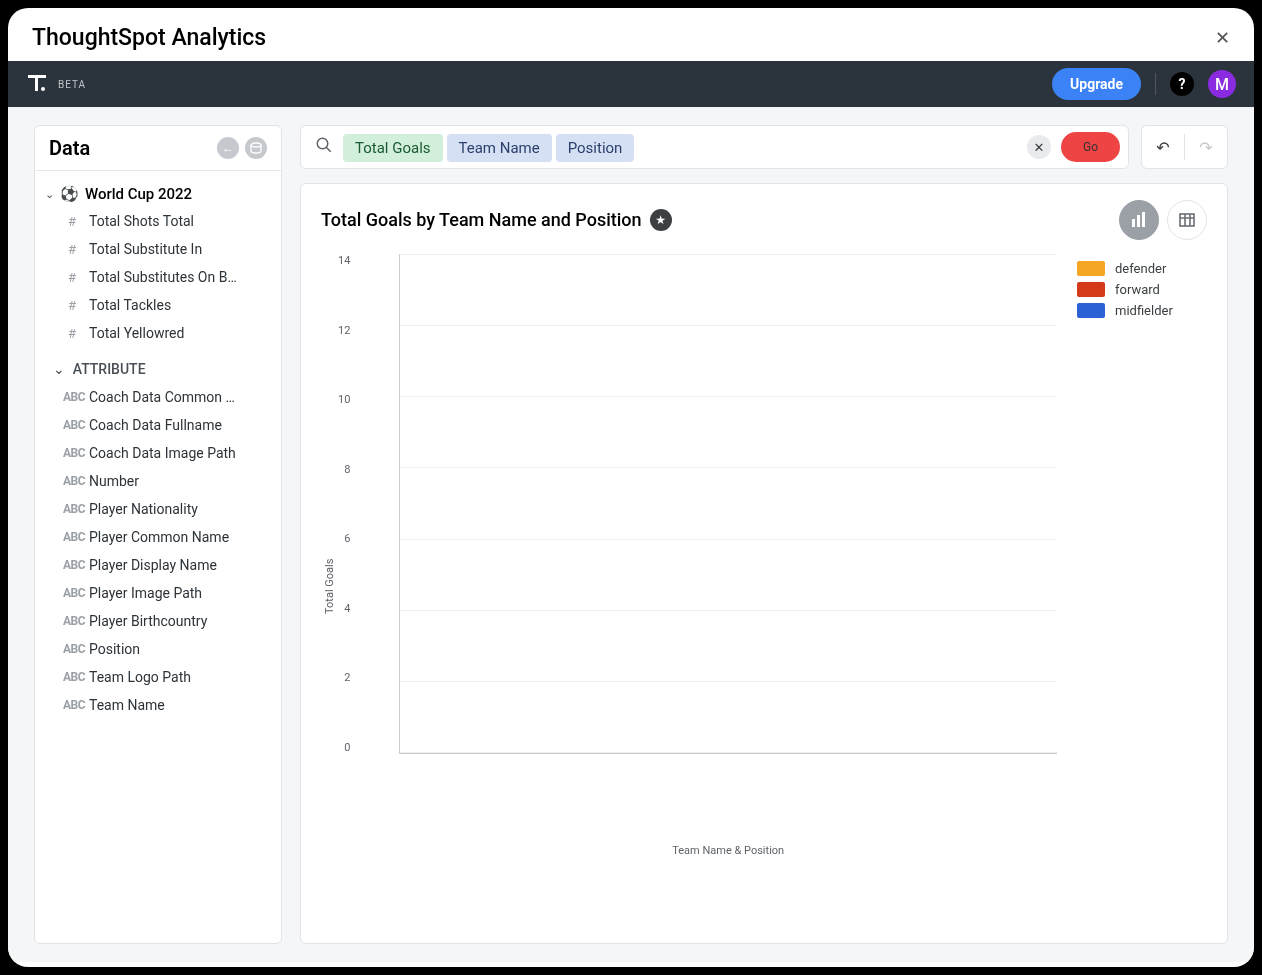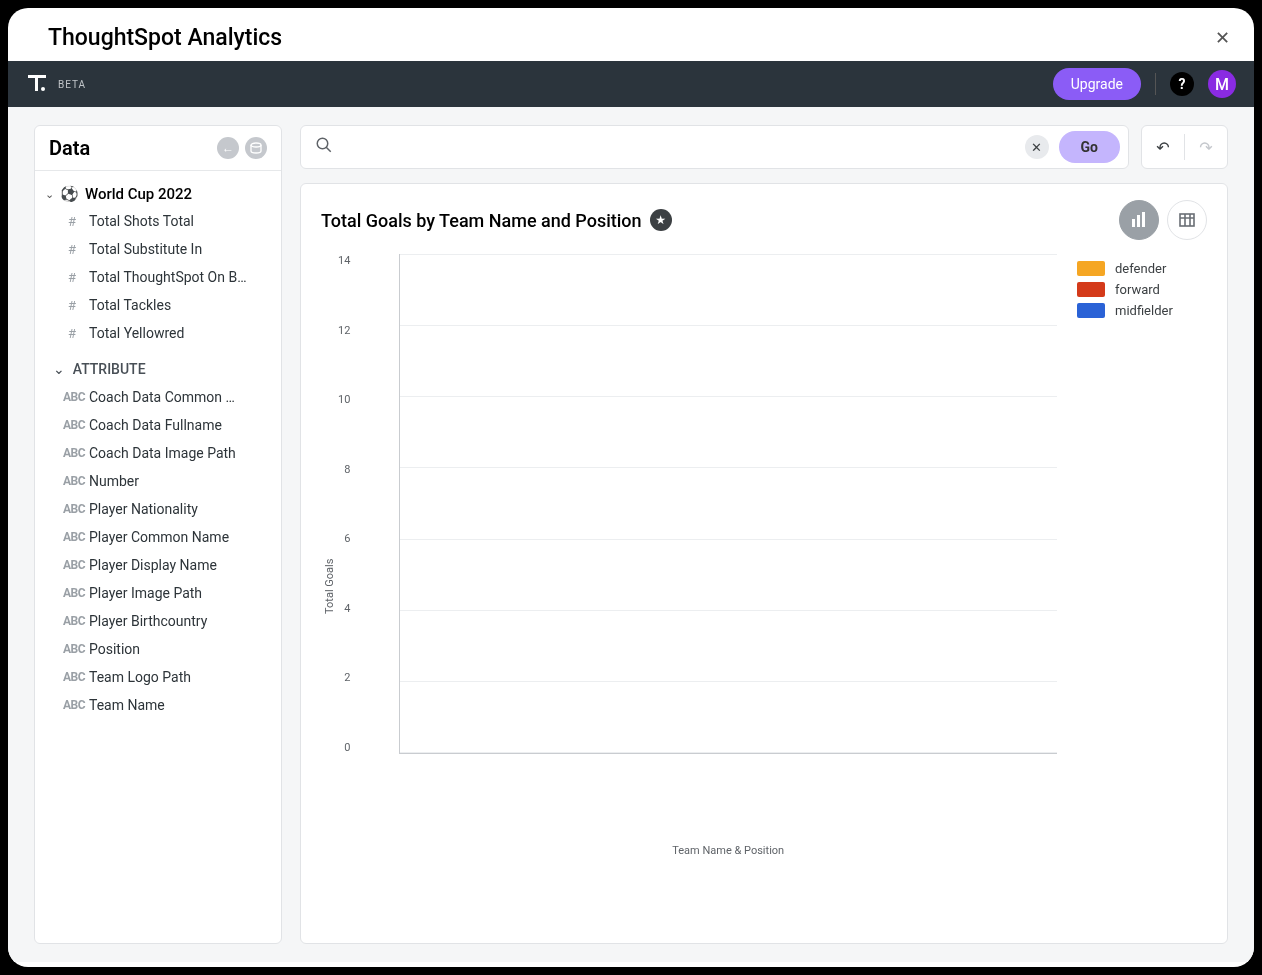--- a/index.html
+++ b/index.html
@@ -1,26 +1,26 @@
 <!DOCTYPE html>
 <html><head>
 <meta charset="utf-8">
 <style>
   * { box-sizing: border-box; margin: 0; padding: 0; font-family: -apple-system, BlinkMacSystemFont, "Segoe UI", Roboto, Helvetica, Arial, sans-serif; }
   body { background: #000; padding: 8px; }
   .window { background: #fff; border-radius: 20px; width: 1246px; height: 959px; overflow: hidden; position: relative; }
   .titlebar { display:flex; align-items:center; justify-content:space-between; padding: 16px 24px 10px 24px; }
-  .titlebar h1 { font-size: 23px; font-weight: 500; margin-left: 16px; }
+  .titlebar h1 { font-size: 23px; font-weight: 500; }
   .close-x { font-size:18px; color:#555; cursor:pointer; }
   .appbar { background:#2b343c; height:46px; display:flex; align-items:center; justify-content:space-between; padding:0 18px; color:#fff; }
   .brand { display:flex; align-items:center; gap:10px; }
   .brand-logo { width:22px; height:22px; display:flex; align-items:center; justify-content:center; font-weight:700; letter-spacing:-1px; }
   .brand-beta { font-size:10px; letter-spacing:1px; color:#c0c4c8;text-align:right; }
   .appbar-right { display:flex; align-items:center; gap:14px; }
-  .upgrade-btn { background:#8b5cf6; color:#fff; border:none; padding:8px 18px; border-radius:18px; font-size:14px; font-weight:400; cursor:pointer; }
+  .upgrade-btn { background:#3b82f6; color:#fff; border:none; padding:8px 18px; border-radius:18px; font-size:14px; font-weight:700; cursor:pointer; }
   .divider-v { width:1px; height:22px; background:#555; }
   .help-btn { width:24px; height:24px; border-radius:50%; background:#000; color:#fff; display:flex; align-items:center; justify-content:center; font-weight:700; font-size:14px; cursor:pointer; }
   .avatar { width:28px; height:28px; border-radius:50%; background:#8a2be2; color:#fff; display:flex; align-items:center; justify-content:center; font-weight:500; }
   .body-area { display:flex; gap:18px; padding:18px 26px; background:#f5f6f7; height: calc(100% - 46px - 58px); }
   .sidebar { width:248px; background:#fff; border:1px solid #e1e3e6; border-radius:6px; overflow:hidden; display:flex; flex-direction:column; }
   .sidebar-head { display:flex; align-items:center; justify-content:space-between; padding:10px 14px; border-bottom:1px solid #e6e8ea; }
   .sidebar-head h2 { font-size:20px; font-weight:600; }
   .sidebar-head .icons { display:flex; gap:6px; }
   .round-icon { width:22px; height:22px; border-radius:50%; background:#c5c8cd; color:#fff; display:flex; align-items:center; justify-content:center; font-size:12px; cursor:pointer; }
   .datasource { padding:10px 8px 4px 8px; overflow-y:auto; }
@@ -32,28 +32,28 @@
   .attr-head { display:flex; align-items:center; gap:8px; padding:14px 4px 6px 10px; font-size:14px; color:#484f56; font-weight:500; }
   .main { flex:1; display:flex; flex-direction:column; gap:14px; min-width:0; }
   .searchbar-row { display:flex; gap:12px; }
   .searchbar { flex:1; background:#fff; border:1px solid #e1e3e6; border-radius:6px; height:44px; display:flex; align-items:center; padding:0 8px 0 14px; gap:10px; }
   .search-ic { color:#5f6368; font-size:18px; }
   .pill { padding:5px 12px; border-radius:4px; font-size:15px; cursor:pointer; }
   .pill.measure { background:#d2efdb; color:#1a5a33; }
   .pill.attr { background:#d6e0f5; color:#2b3f6b; }
   .spacer { flex:1; }
   .clear-btn { width:24px; height:24px; border-radius:50%; background:#e8eaed; display:flex; align-items:center; justify-content:center; color:#3c4043; font-size:13px; cursor:pointer; }
-  .go-btn { background:#c4b5fd; border:none; padding:8px 22px; border-radius:18px; font-size:14px; cursor:pointer; font-weight:700; color:#333; }
+  .go-btn { background:#ef4444; border:none; padding:8px 22px; border-radius:18px; font-size:12px; cursor:pointer; font-weight:400; color:#333; }
   .undo-redo { background:#fff; border:1px solid #e1e3e6; border-radius:6px; height:44px; display:flex; align-items:center; }
   .ur-btn { width:42px; height:100%; display:flex; align-items:center; justify-content:center; cursor:pointer; color:#3c4043; font-size:16px; }
   .ur-btn.disabled { color:#c5c8cd; }
   .ur-sep { width:1px; height:60%; background:#e1e3e6; }
   .chart-card { flex:1; background:#fff; border:1px solid #e1e3e6; border-radius:6px; padding:16px 20px 24px 20px; display:flex; flex-direction:column; min-height:0; }
   .chart-head { display:flex; align-items:center; justify-content:space-between; }
-  .chart-title-wrap { display:flex; align-items:center; gap:8px; }
+  .chart-title-wrap { display:flex; gap:8px; }
   .chart-title { font-size:18px; font-weight:500; }
   .pin-ic { width:22px; height:22px; border-radius:50%; background:#3c4043; color:#fff; display:flex; align-items:center; justify-content:center; font-size:12px; cursor:pointer; }
   .view-toggles { display:flex; gap:8px; }
   .vt { width:40px; height:40px; border-radius:50%; display:flex; align-items:center; justify-content:center; cursor:pointer; font-size:18px; border:1px solid #e1e3e6; background:#fff; color:#6a6f75; }
   .vt.active { background:#9aa0a6; color:#fff; border-color:#9aa0a6; }
   .chart-body { flex:1; display:flex; margin-top:14px; min-height:0; }
   .y-axis-label { writing-mode:vertical-rl; transform:rotate(180deg); font-size:11px; color:#5f6368; text-align:center; padding:0 2px; }
   .y-ticks { display:flex; flex-direction:column; justify-content:space-between; align-items:flex-end; padding-right:6px; font-size:11px; color:#5f6368; height:500px; }
   .plot-grid { flex:1; display:flex; flex-direction:column; min-width:0;padding-left:43px; }
   .plot-canvas { position:relative; height:500px; border-left:1px solid #c9ccd0; border-bottom:1px solid #c9ccd0; display:flex; align-items:flex-end; gap:2px; padding:0 2px; }
@@ -127,21 +127,21 @@
             <div class="field-row">
               <span class="ftype">#</span>
               <span>Total Shots Total</span>
             </div>
             <div class="field-row">
               <span class="ftype">#</span>
               <span>Total Substitute In</span>
             </div>
             <div class="field-row">
               <span class="ftype">#</span>
-              <span>Total ThoughtSpot On B…</span>
+              <span>Total Substitutes On B…</span>
             </div>
             <div class="field-row">
               <span class="ftype">#</span>
               <span>Total Tackles</span>
             </div>
             <div class="field-row">
               <span class="ftype">#</span>
               <span>Total Yellowred</span>
             </div>
           </div>
@@ -204,20 +204,21 @@
 
     <div class="main">
       <div class="searchbar-row">
         <div class="searchbar">
           <span class="search-ic">
             <svg width="18" height="18" viewBox="0 0 24 24" fill="none" stroke="#5f6368" stroke-width="2">
                 <circle cx="10" cy="10" r="7"></circle>
                 <line x1="21" y1="21" x2="15" y2="15"></line>
               </svg>
           </span>
+          <span id="pill-host"><span class="pill measure">Total Goals</span> <span class="pill attr">Team Name</span> <span class="pill attr">Position</span> </span>
           <div class="spacer"></div>
           <div class="clear-btn">✕</div>
           <button class="go-btn">Go</button>
         </div>
         <div class="undo-redo">
           <div class="ur-btn">↶</div>
           <div class="ur-sep"></div>
           <div class="ur-btn disabled">↷</div>
         </div>
       </div>

